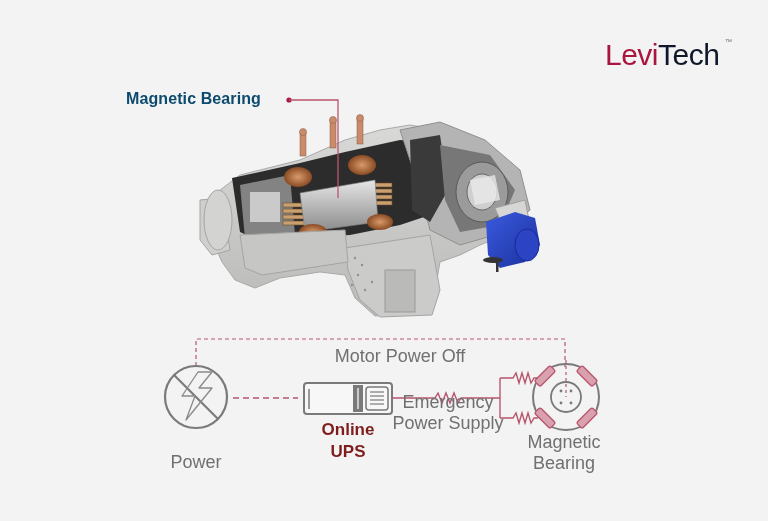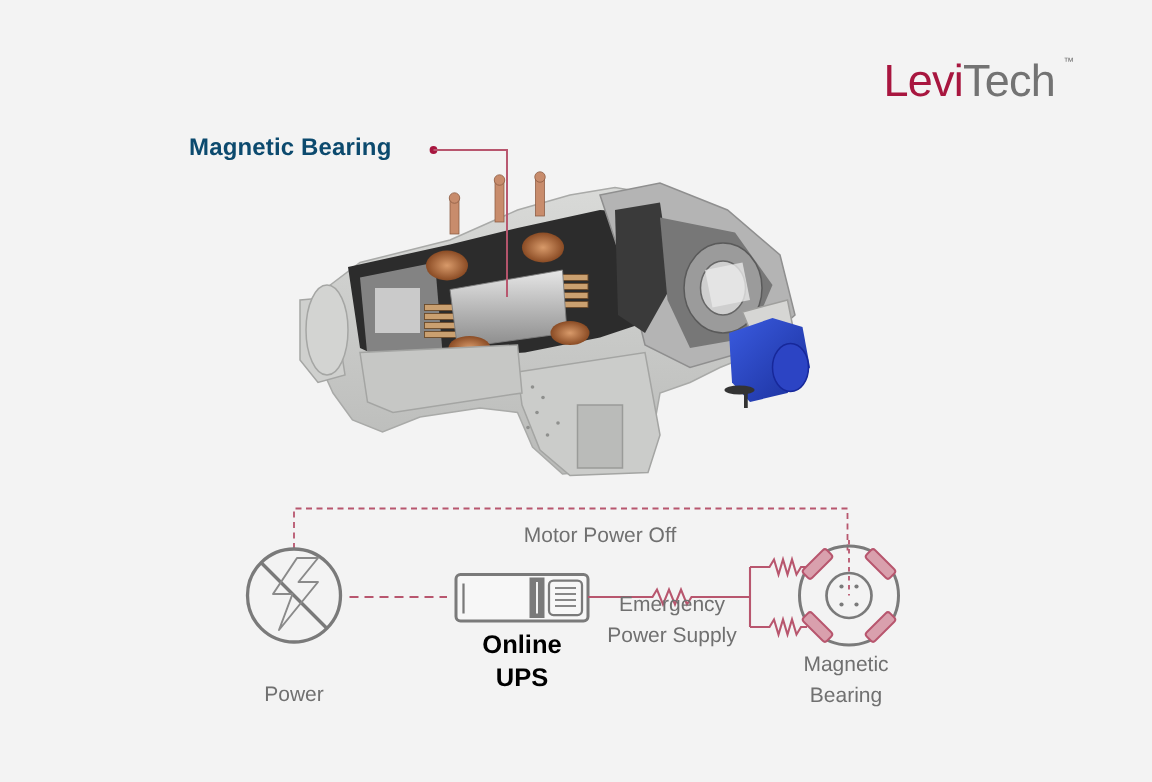--- a/index.html
+++ b/index.html
@@ -6,30 +6,30 @@
   body {
     width: 768px; height: 521px; overflow: hidden;
     background: #f3f3f3;
     font-family: "Liberation Sans", "DejaVu Sans", sans-serif;
     position: relative;
   }
   .stage { position: absolute; left: 0; top: 0; width: 768px; height: 521px; }
 
   
   .logo { position: absolute; left: 589px; top: 40px; font-size: 30px; letter-spacing: -0.5px; line-height: 1; }
-  .logo .levi { color: #a8163f; }
-  .logo .tech { color: #737373; }
+  .logo .levi { color: #a8163f; margin-left: 16px; }
+  .logo .tech { color: #0f172a; }
   .logo .tm { position: absolute; top: -2px; right: -12px; font-size: 7px; color: #6b6b6b; }
 
   
   .callout-label { position: absolute; left: 126px; top: 90px; font-size: 16px; font-weight: bold; color: #0c4a6e; letter-spacing: 0.1px; }
 
   
-  .lbl { position: absolute; color: #707070; font-size: 14px; text-align: center; line-height: 21px; }
-  .lbl-accent { position: absolute; color: #000000; font-size: 17px; font-weight: bold; text-align: center; line-height: 22px; }
+  .lbl { position: absolute; color: #707070; font-size: 18px; text-align: center; line-height: 21px; }
+  .lbl-accent { position: absolute; color: #7f1d1d; font-size: 17px; font-weight: bold; text-align: center; line-height: 22px; }
 
   svg { position: absolute; left: 0; top: 0; }
 </style>
 </head>
 <body>
 
 <div class="stage">
 
   <div class="logo">
     <span class="levi">Levi</span><span class="tech">Tech</span><span class="tm">™</span>

